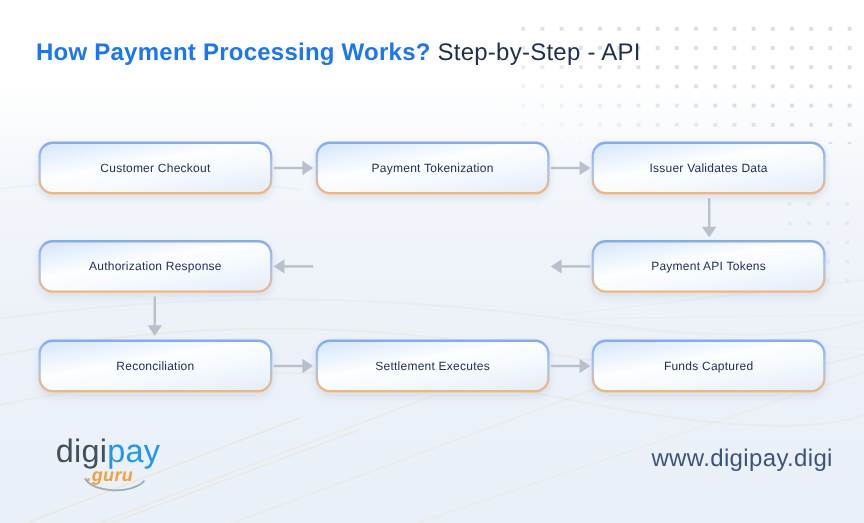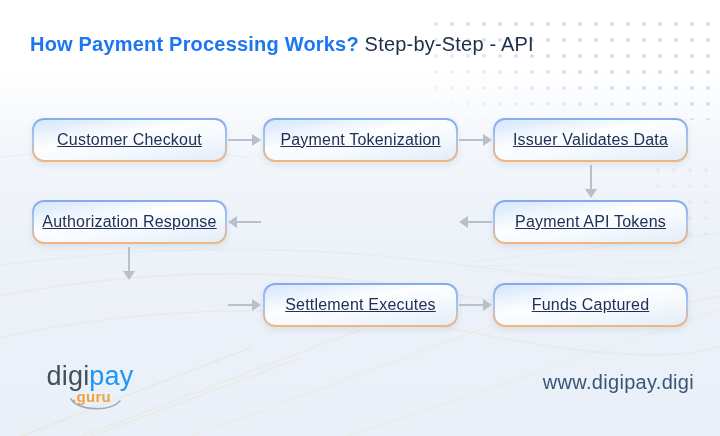--- a/index.html
+++ b/index.html
@@ -27,21 +27,21 @@
   .title .hl { color:#1b76f2; font-weight:700; }
   .title .rest { color:#20304a; font-weight:500; }
 
   
   .box { position:absolute; width:195px; height:44px; border-radius:12px;
     background:linear-gradient(180deg,#82abee 0%,#a8c2ef 45%,#f4b677 100%);
     box-shadow:0 3px 6px rgba(130,150,185,.18); }
   .box-inner { position:absolute; inset:2px; border-radius:10px;
     background:linear-gradient(170deg,#d6e6fb 0%,#fcfeff 40%,#f6fafe 62%,#e3ecf9 100%);
     display:flex; align-items:center; justify-content:center;
-    font-size:16px; font-weight:500; color:#223055; letter-spacing:.2px; white-space:nowrap;text-decoration:underline; }
+    font-size:10px; font-weight:500; color:#223055; letter-spacing:.2px; white-space:nowrap; }
 
   
   .h-arrow { position:absolute; width:33px; height:12px; }
   .h-arrow .line { position:absolute; top:5px; height:2px; background:#b7c0cb; }
   .h-arrow.right .line { left:0; right:7px; }
   .h-arrow.right::after { content:""; position:absolute; right:0; top:0; width:0; height:0;
     border-top:6px solid transparent; border-bottom:6px solid transparent; border-left:9px solid #b7c0cb; }
   .h-arrow.left .line { right:0; left:7px; }
   .h-arrow.left::after { content:""; position:absolute; left:0; top:0; width:0; height:0;
     border-top:6px solid transparent; border-bottom:6px solid transparent; border-right:9px solid #b7c0cb; }
@@ -49,21 +49,21 @@
   .v-arrow .line { position:absolute; left:5px; width:2px; top:0; bottom:7px; background:#b7c0cb; }
   .v-arrow::after { content:""; position:absolute; bottom:0; left:0; width:0; height:0;
     border-left:6px solid transparent; border-right:6px solid transparent; border-top:9px solid #b7c0cb; }
 
   
   .logo { position:absolute; left:30px; top:362px; width:120px; }
   .logo-word { font-size:27px; line-height:28px; font-weight:500; letter-spacing:.2px;text-align:center; }
   .logo-word .digi { color:#41505b; }
   .logo-word .pay { color:#2095f2; }
   .logo-tld { position:relative; margin-left:42px; margin-top:-2px; width:60px; }
-  .logo-tld .guru { color:#f0a23e; font-size:15px; font-weight:600; letter-spacing:.3px; }
+  .logo-tld .guru { color:#f0a23e; font-size:15px; font-weight:600; letter-spacing:.3px;font-style:italic; }
   .swoosh { position:absolute; left:-4px; top:9px; }
   .site-url { position:absolute; right:26px; top:371px;
     font-size:20px; font-weight:500; color:#3d5378; letter-spacing:.3px; }
 </style>
 </head>
 <body>
 
 <div class="canvas">
 
   <svg class="bg" viewBox="0 0 720 436" fill="none">
@@ -118,20 +118,23 @@
       <div class="line"></div>
     </div>
   <div class="h-arrow left" style="left:459px;top:216px">
       <div class="line"></div>
     </div>
 
   <div class="v-arrow" style="left:123px;top:247px">
       <div class="line"></div>
     </div>
 
+  <div class="box" style="left:32px;top:283px">
+    <div class="box-inner">Reconciliation</div>
+  </div>
   <div class="box" style="left:493px;top:283px">
     <div class="box-inner">Funds Captured</div>
   </div>
   <div class="box" style="left:263px;top:283px">
     <div class="box-inner">Settlement Executes</div>
   </div>
   <div class="h-arrow right" style="left:228px;top:299px">
       <div class="line"></div>
     </div>
   <div class="h-arrow right" style="left:459px;top:299px">

